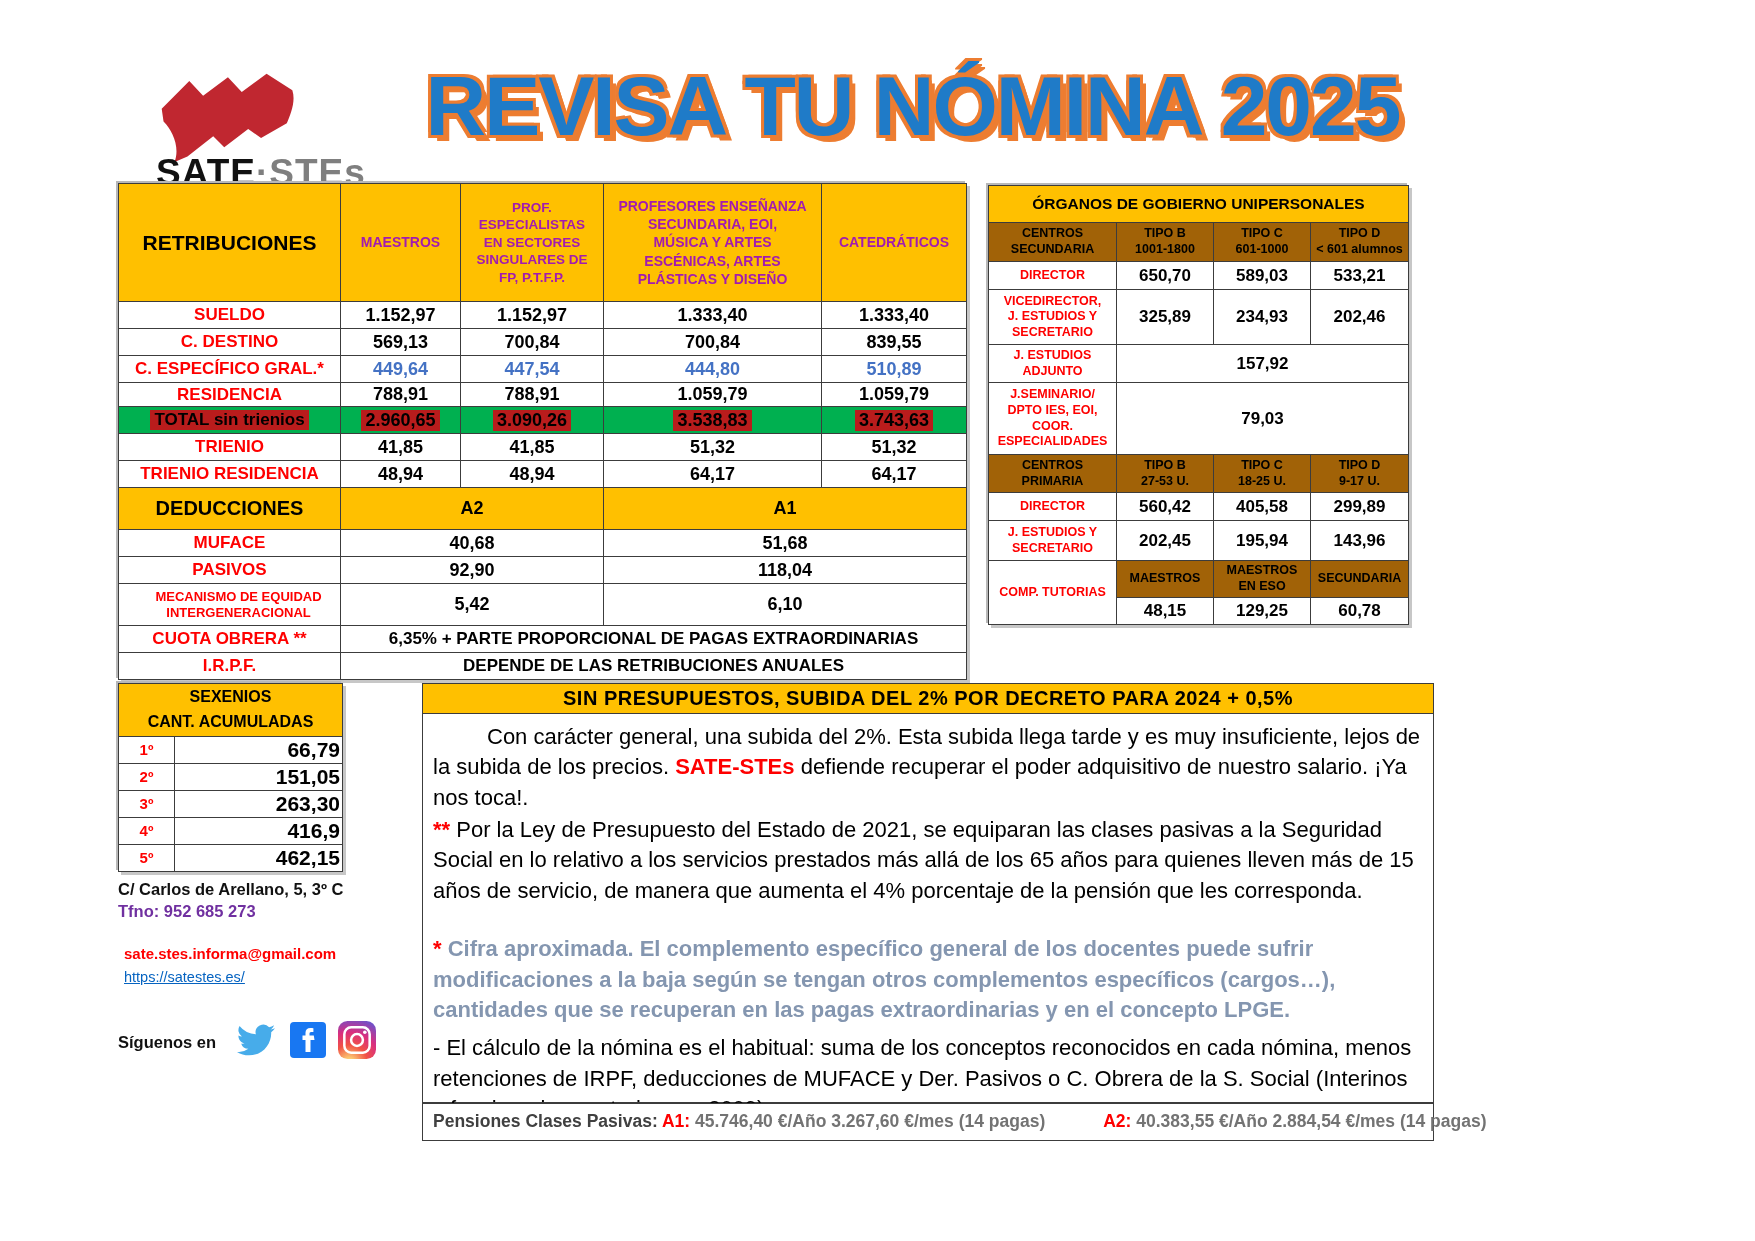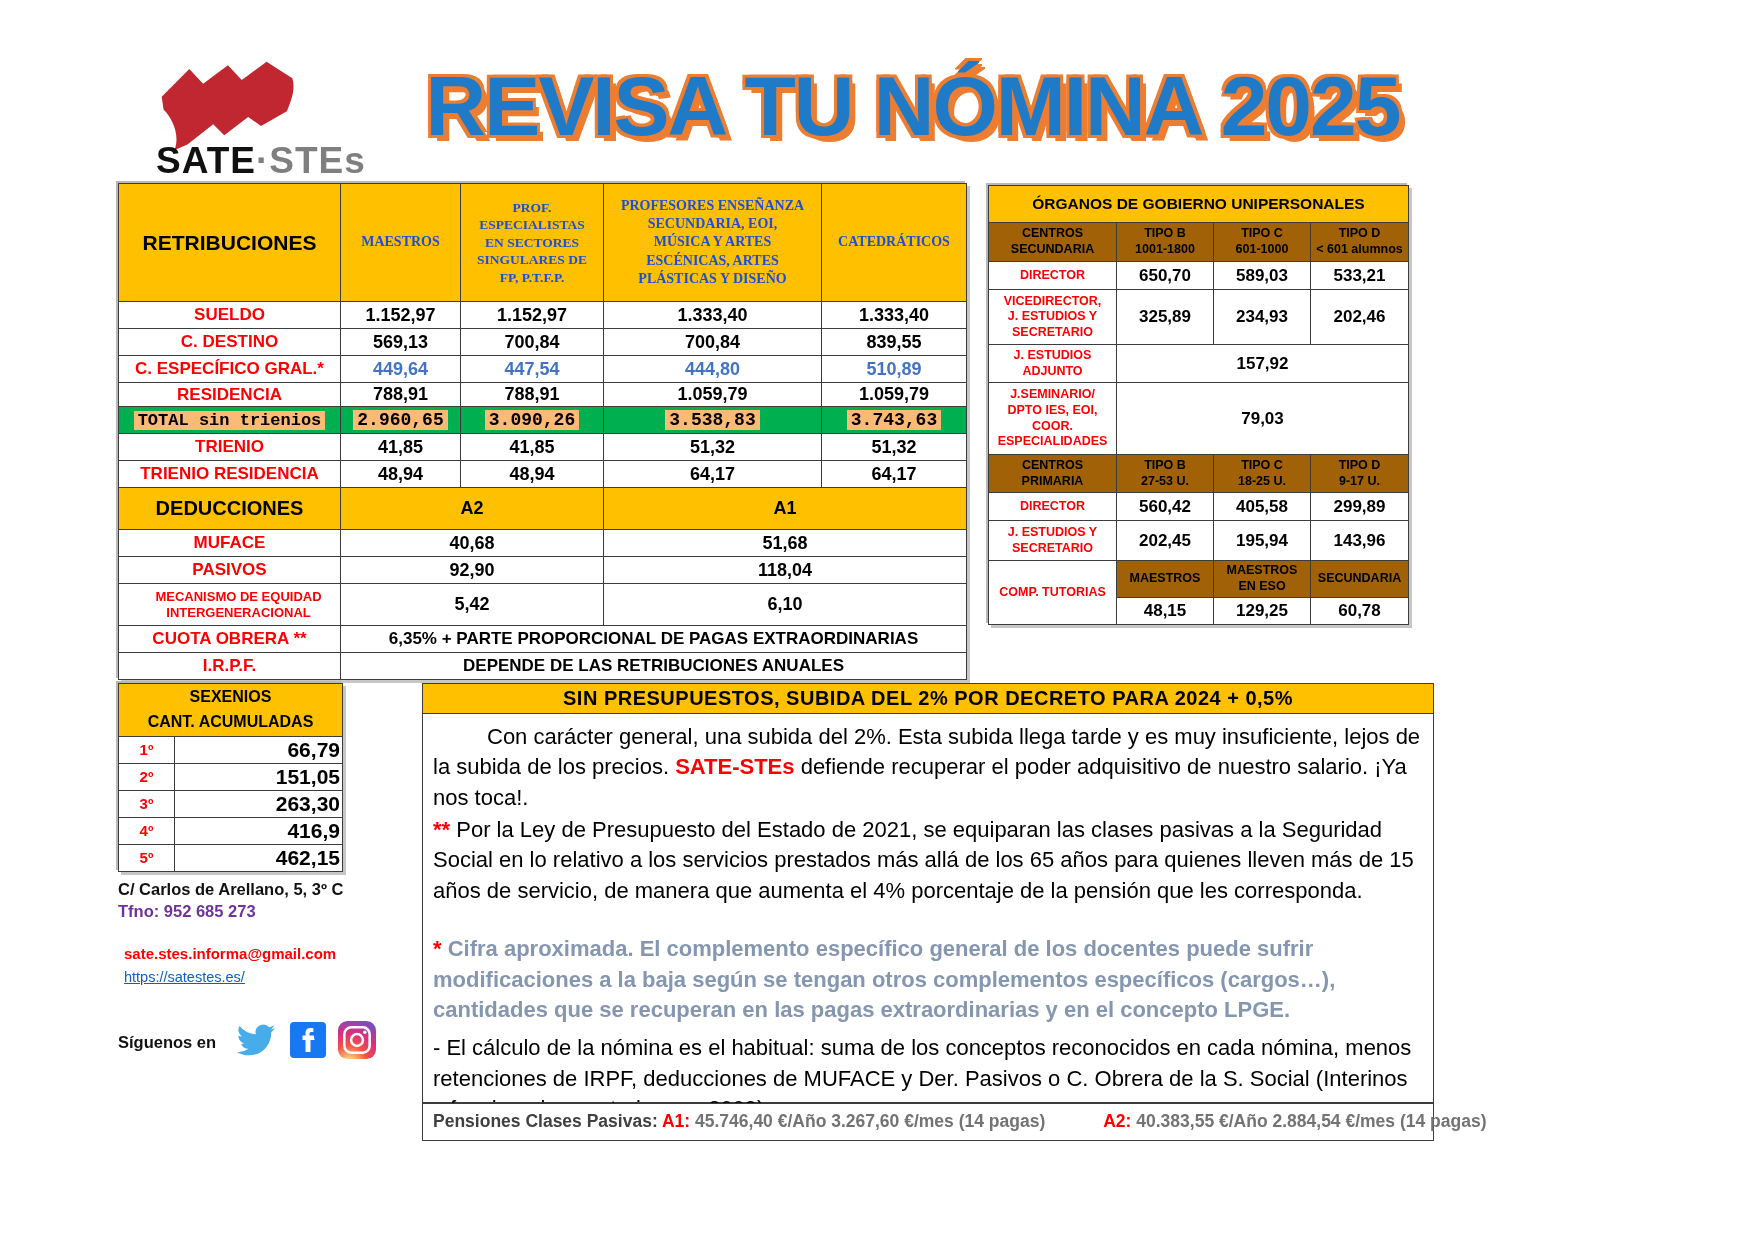--- a/index.html
+++ b/index.html
@@ -1,47 +1,47 @@
 <!DOCTYPE html>
 <html><head>
 <meta charset="utf-8">
 <style>
   html,body { margin:0; padding:0; background:#e8e8e8; }
   .page {
     position:relative; width:1755px; height:1241px; background:#ffffff;
     font-family:"Liberation Sans", sans-serif; overflow:hidden;
   }
   
-  .logo { position:absolute; left:118px; top:52px; width:290px; height:130px; }
+  .logo { position:absolute; left:118px; top:64px; width:290px; height:130px; }
   .logo svg { position:absolute; left:10px; top:6px; }
   .logo .brand { position:absolute; left:38px; top:88px; font-size:37px; font-weight:bold; letter-spacing:1px; }
   .brand .main { color:#111111; }
   .brand .sub  { color:#7f7f7f; }
   .title {
     position:absolute; left:400px; top:58px; width:1025px; text-align:center;
     font-size:84px; font-weight:bold; letter-spacing:-2px; color:#1f7bc8; white-space:nowrap;
     text-shadow:-3px -3px 0 #ed7d31, 3px -3px 0 #ed7d31, -3px 3px 0 #ed7d31,
                  3px 3px 0 #ed7d31, 6px 6px 0 #ed7d31;
   }
   
   table { border-collapse:collapse; table-layout:fixed; }
   td { border:1.6px solid #3c3c3c; text-align:center; vertical-align:middle; padding:1px 2px; overflow:hidden; }
   .orange  { background:#ffc000; }
   .bluehdr { background:#a16207; }
   .greenrow{ background:#00b050; }
   .pre { white-space:pre-line; }
   .redlbl { color:#fe0000; font-weight:bold; }
   .num { font-weight:bold; color:#000; font-size:18px; }
   .bluenum { color:#4472c4; }
-  .hl { background:#fdba74; padding:0 4px; display:inline-block;font-family:Liberation Mono, monospace; }
+  .hl { background:#b91c1c; padding:0 4px; display:inline-block; }
   .shadowed { box-shadow:3px 3px 0 rgba(130,130,130,.45), -2px -2px 0 #b8b8b8; }
   
   .tab-ret { position:absolute; left:118px; top:183px; width:848px; }
   .tab-ret .hc0 { font-size:21px; font-weight:bold; color:#000; }
-  .tab-ret .hc  { font-size:14px; font-weight:bold; color:#1d4ed8; line-height:1.3;font-family:Liberation Serif, serif; }
+  .tab-ret .hc  { font-size:14px; font-weight:bold; color:#a21caf; line-height:1.3; }
   .tab-ret .hc2 { font-size:13.5px; }
   .tab-ret .lbl { font-size:17px; }
   .tab-ret .lbl-small { font-size:13px; line-height:1.2;padding-left:20px; }
   .tab-ret .dedhdr { font-size:20px; font-weight:bold; color:#000; }
   .tab-ret .grp { font-size:18px; font-weight:bold; color:#000; }
   .totlbl { color:#000; font-weight:bold; font-size:17px; }
   
   .tab-org { position:absolute; left:988px; top:185px; width:420px; }
   .tab-org .ttl { font-size:15.5px; font-weight:bold; color:#000; }
   .tab-org .bh  { font-size:12.5px; font-weight:bold; color:#000; line-height:1.25; }

